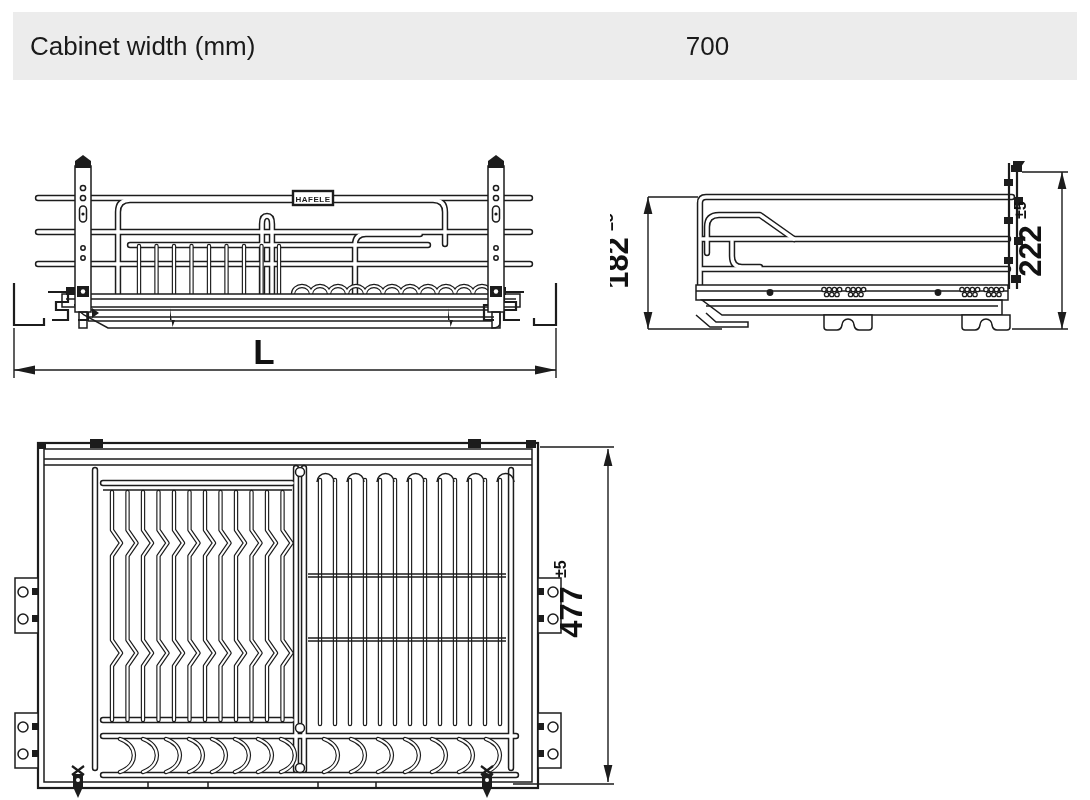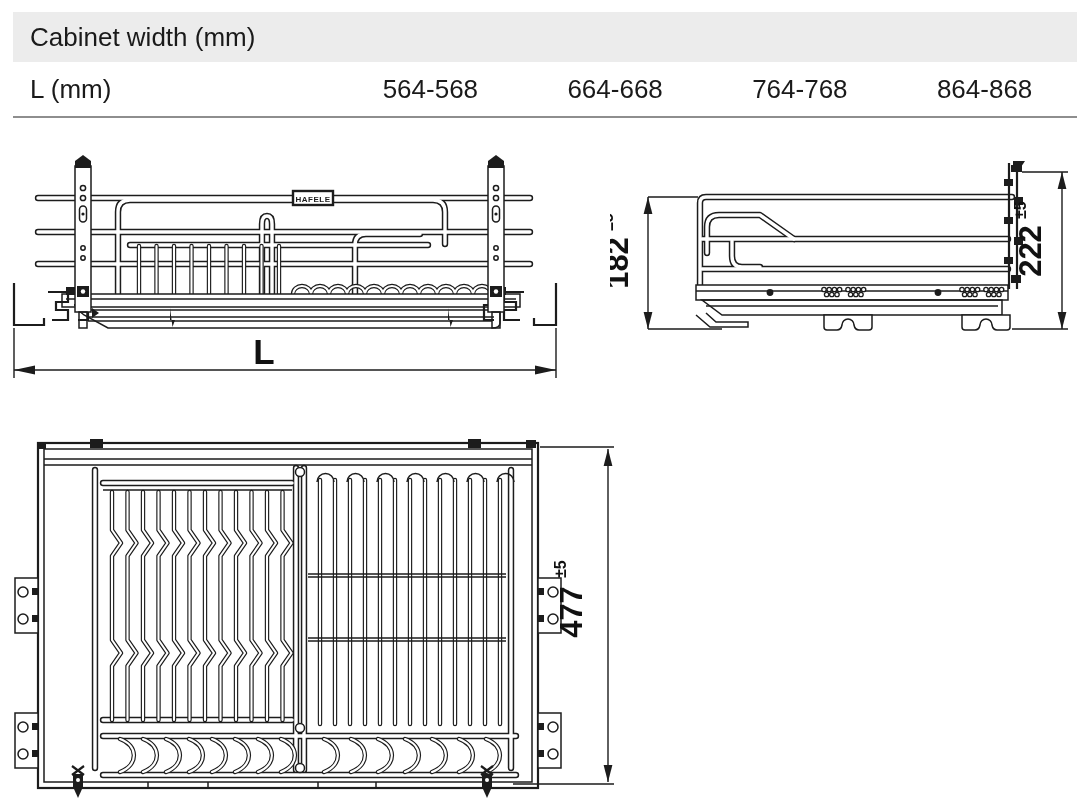--- a/index.html
+++ b/index.html
@@ -3,21 +3,21 @@
 <meta charset="utf-8">
 <style>
   * { box-sizing: border-box; margin: 0; padding: 0; }
   html,body { width:1090px; height:800px; background:#fff; overflow:hidden;
               font-family:"Liberation Sans", sans-serif; color:#1a1a1a; }
   .stage { position:relative; width:1090px; height:800px; background:#fff; }
 
   
   .spec-table { position:absolute; left:13px; top:12px; width:1064px; font-size:26px; }
   .trow { display:flex; align-items:center; }
-  .thead { background:#ececec; height:50px; }
+  .thead { background:#ececec; height:68px; }
   .tdata { height:56px; background:#fff; border-bottom:2px solid #8e8e8e; }
   .tlabel { width:325px; padding-left:17px; text-align:left; }
   .tval  { flex:1; text-align:center; }
 
   
   svg { position:absolute; }
   svg text { font-family:"Liberation Sans", sans-serif; }
   .ln  { stroke:#1c1c1c; stroke-width:1.5; fill:none; }
   .ln2 { stroke:#1c1c1c; stroke-width:2.2; fill:none; }
   .lnw { stroke:#1c1c1c; stroke-width:1.5; fill:#fff; }
@@ -34,27 +34,21 @@
   .logotxt { font-size:8px; font-weight:bold; fill:#1c1c1c; letter-spacing:0.5px; }
 </style>
 </head>
 <body>
 
 <div class="stage">
 
   <div class="spec-table">
     <div class="trow thead">
       <div class="tlabel">Cabinet width (mm)</div>
-    </div>
-    <div class="trow tdata">
-      <div class="tlabel">L (mm)</div>
-      <div class="tval">564-568</div>
-      <div class="tval">664-668</div>
-      <div class="tval">764-768</div>
-      <div class="tval">864-868</div>
+      <div class="tval">700</div>
     </div>
   </div>
 
   <svg style="left:8px; top:148px;" width="562" height="242" viewBox="0 0 562 242">
     <defs>
       <g id="fvTubes">
         <path d="M30,50 H522"></path>
         <path d="M30,84 H522"></path>
         <path d="M30,116 H522"></path>
         <path d="M110,146 V64 Q110,52 122,52 H425 Q437,52 437,64 V96"></path>

